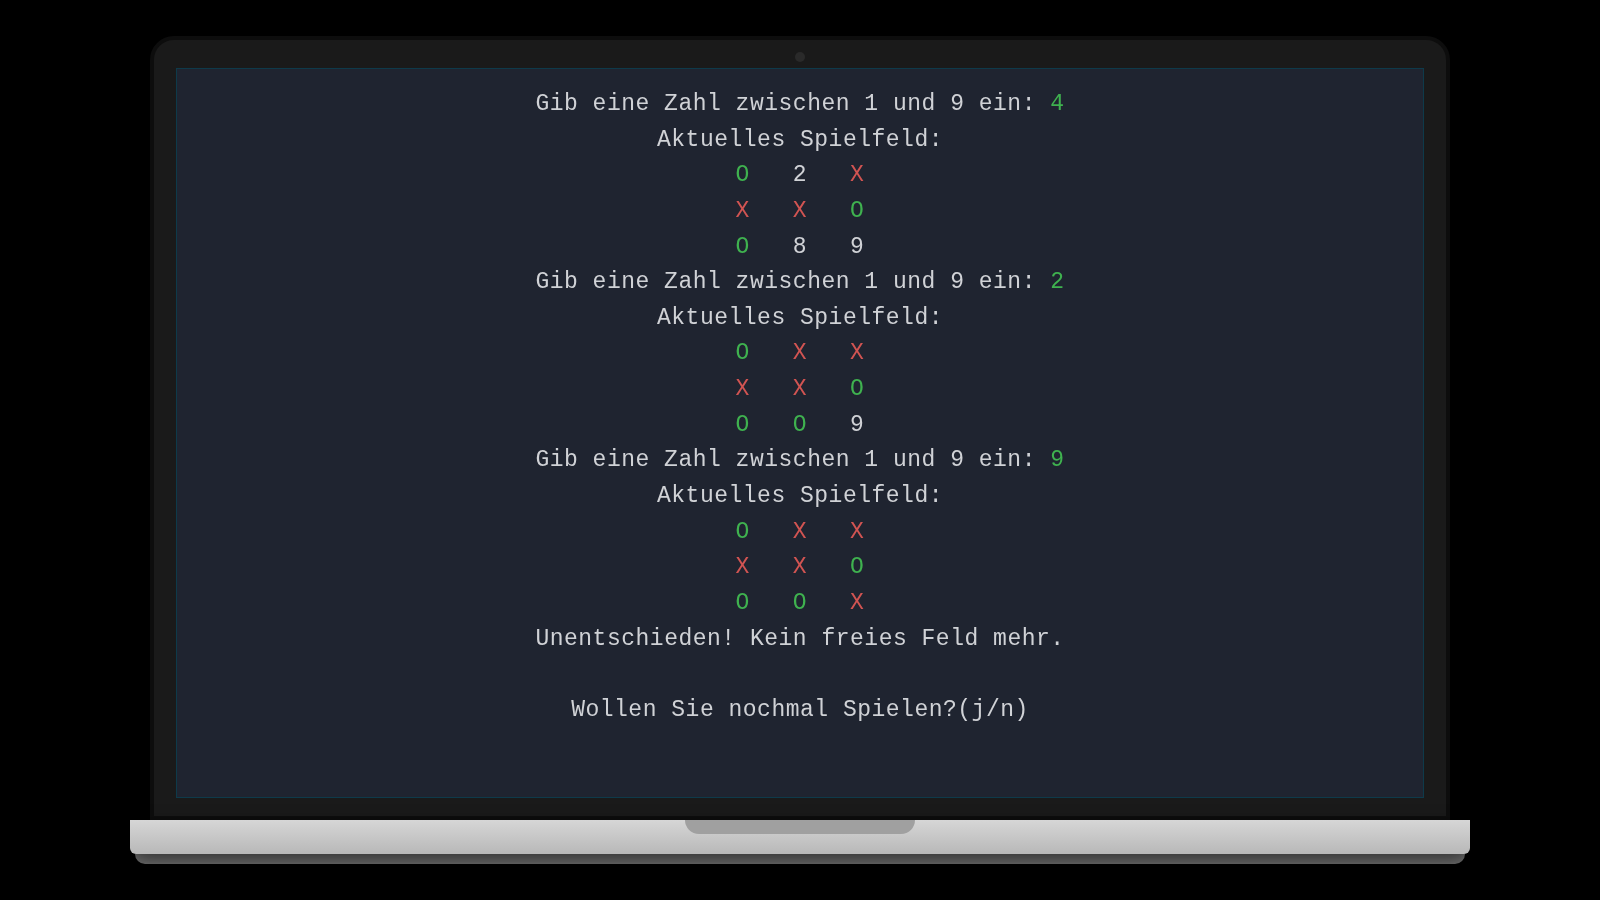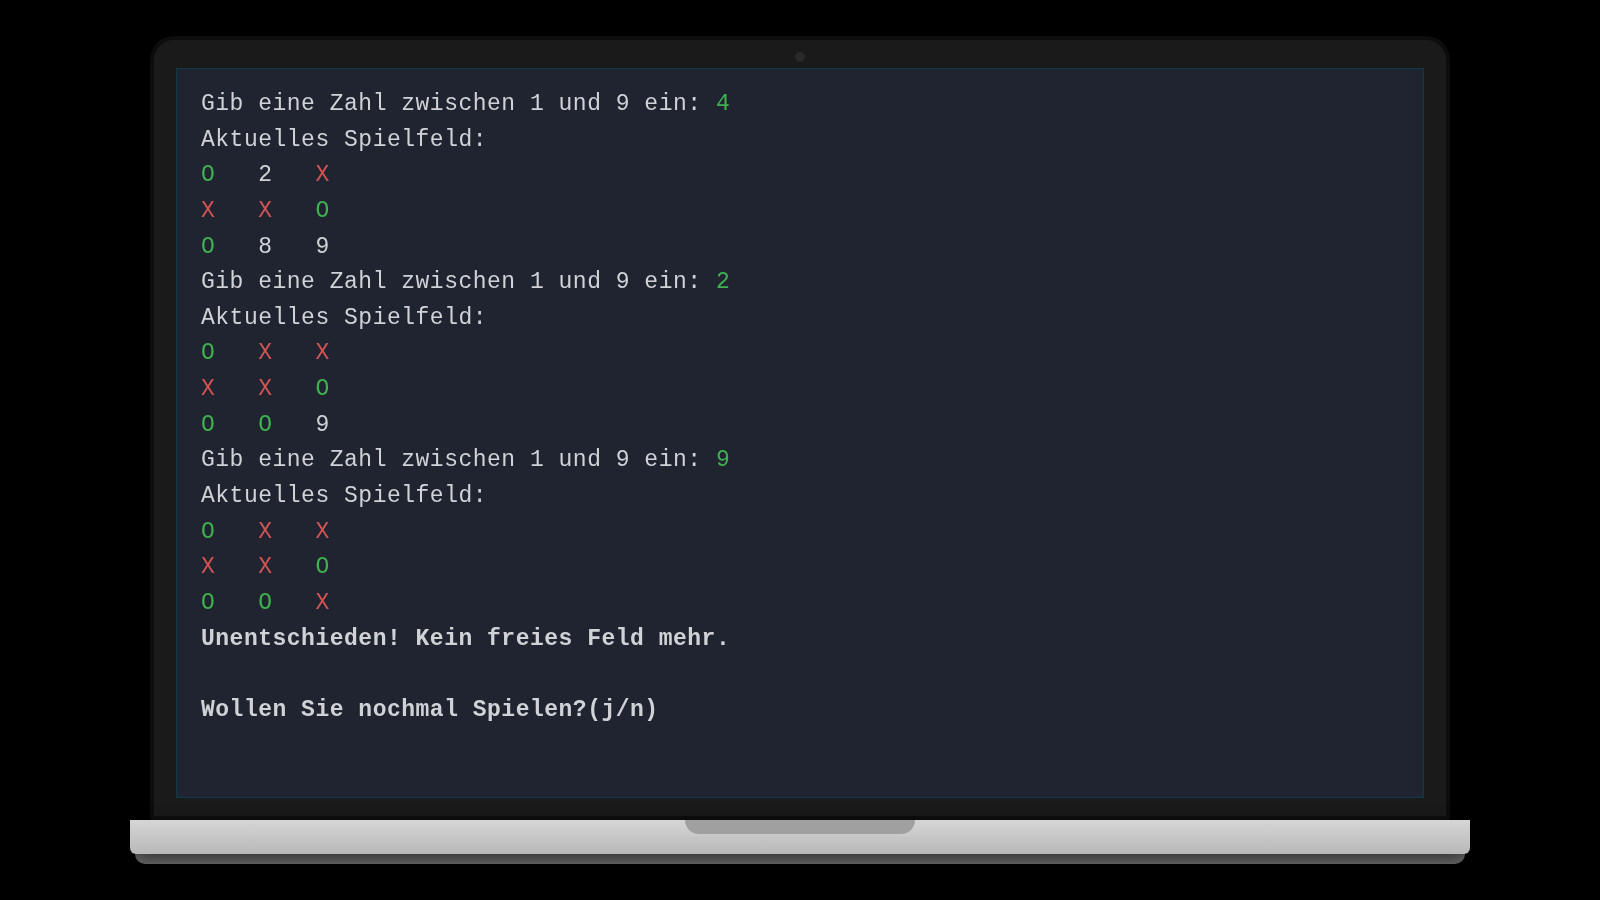--- a/index.html
+++ b/index.html
@@ -47,20 +47,21 @@
       background: #1f2430;
       border: 1px solid #0e3a4a;
       height: 730px;
       padding: 18px 24px;
       font-size: 23px;
       line-height: 1.55;
       color: #d0d2d6;
       white-space: pre;
       overflow: hidden;
       letter-spacing: 0.5px;
+      text-align: center;
     }
 
     .laptop-base {
       position: relative;
       width: 1340px;
       margin-left: -20px;
       height: 34px;
       background: linear-gradient(#d6d6d6, #b8b8b8);
       border-radius: 0 0 6px 6px;
       box-shadow: 0 8px 20px rgba(0,0,0,0.6);
@@ -83,21 +84,21 @@
       height: 10px;
       background: #7a7a7a;
       border-radius: 0 0 10px 10px;
     }
 
     .tok-prompt { color: #d0d2d6; }
     .tok-input  { color: #3fb24f; }
     .tok-O      { color: #3fb24f; }
     .tok-X      { color: #d15452; }
     .tok-num    { color: #d0d2d6; }
-    .tok-msg    { color: #d0d2d6; font-weight: bold; }
+    .tok-msg    { color: #d0d2d6; }
   </style>
 </head>
 <body>
 
 <div class="laptop">
   <div class="laptop-screen-bezel">
     <div class="camera"></div>
     <div class="terminal-screen" id="terminal"><div><span class="tok-prompt">Gib eine Zahl zwischen 1 und 9 ein: </span><span class="tok-input">4</span></div><div><span class="tok-prompt">Aktuelles Spielfeld:</span></div><div><span class="tok-O">O</span>   <span class="tok-num">2</span>   <span class="tok-X">X</span></div><div><span class="tok-X">X</span>   <span class="tok-X">X</span>   <span class="tok-O">O</span></div><div><span class="tok-O">O</span>   <span class="tok-num">8</span>   <span class="tok-num">9</span></div><div><span class="tok-prompt">Gib eine Zahl zwischen 1 und 9 ein: </span><span class="tok-input">2</span></div><div><span class="tok-prompt">Aktuelles Spielfeld:</span></div><div><span class="tok-O">O</span>   <span class="tok-X">X</span>   <span class="tok-X">X</span></div><div><span class="tok-X">X</span>   <span class="tok-X">X</span>   <span class="tok-O">O</span></div><div><span class="tok-O">O</span>   <span class="tok-O">O</span>   <span class="tok-num">9</span></div><div><span class="tok-prompt">Gib eine Zahl zwischen 1 und 9 ein: </span><span class="tok-input">9</span></div><div><span class="tok-prompt">Aktuelles Spielfeld:</span></div><div><span class="tok-O">O</span>   <span class="tok-X">X</span>   <span class="tok-X">X</span></div><div><span class="tok-X">X</span>   <span class="tok-X">X</span>   <span class="tok-O">O</span></div><div><span class="tok-O">O</span>   <span class="tok-O">O</span>   <span class="tok-X">X</span></div><div><span class="tok-msg">Unentschieden! Kein freies Feld mehr.</span></div><div>&nbsp;</div><div><span class="tok-msg">Wollen Sie nochmal Spielen?(j/n)</span></div></div>
   </div>
   <div class="laptop-base">

